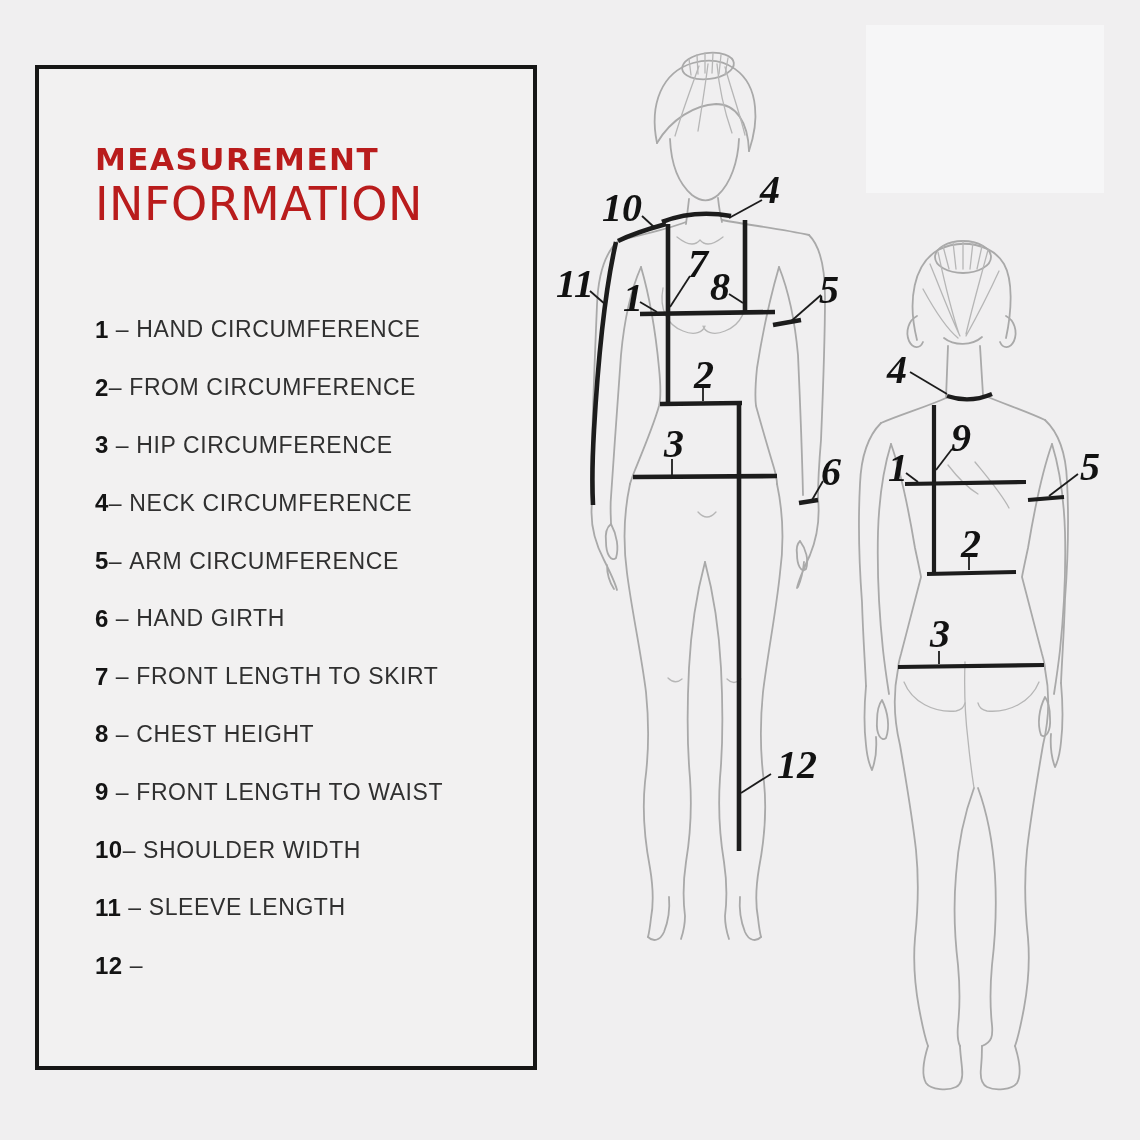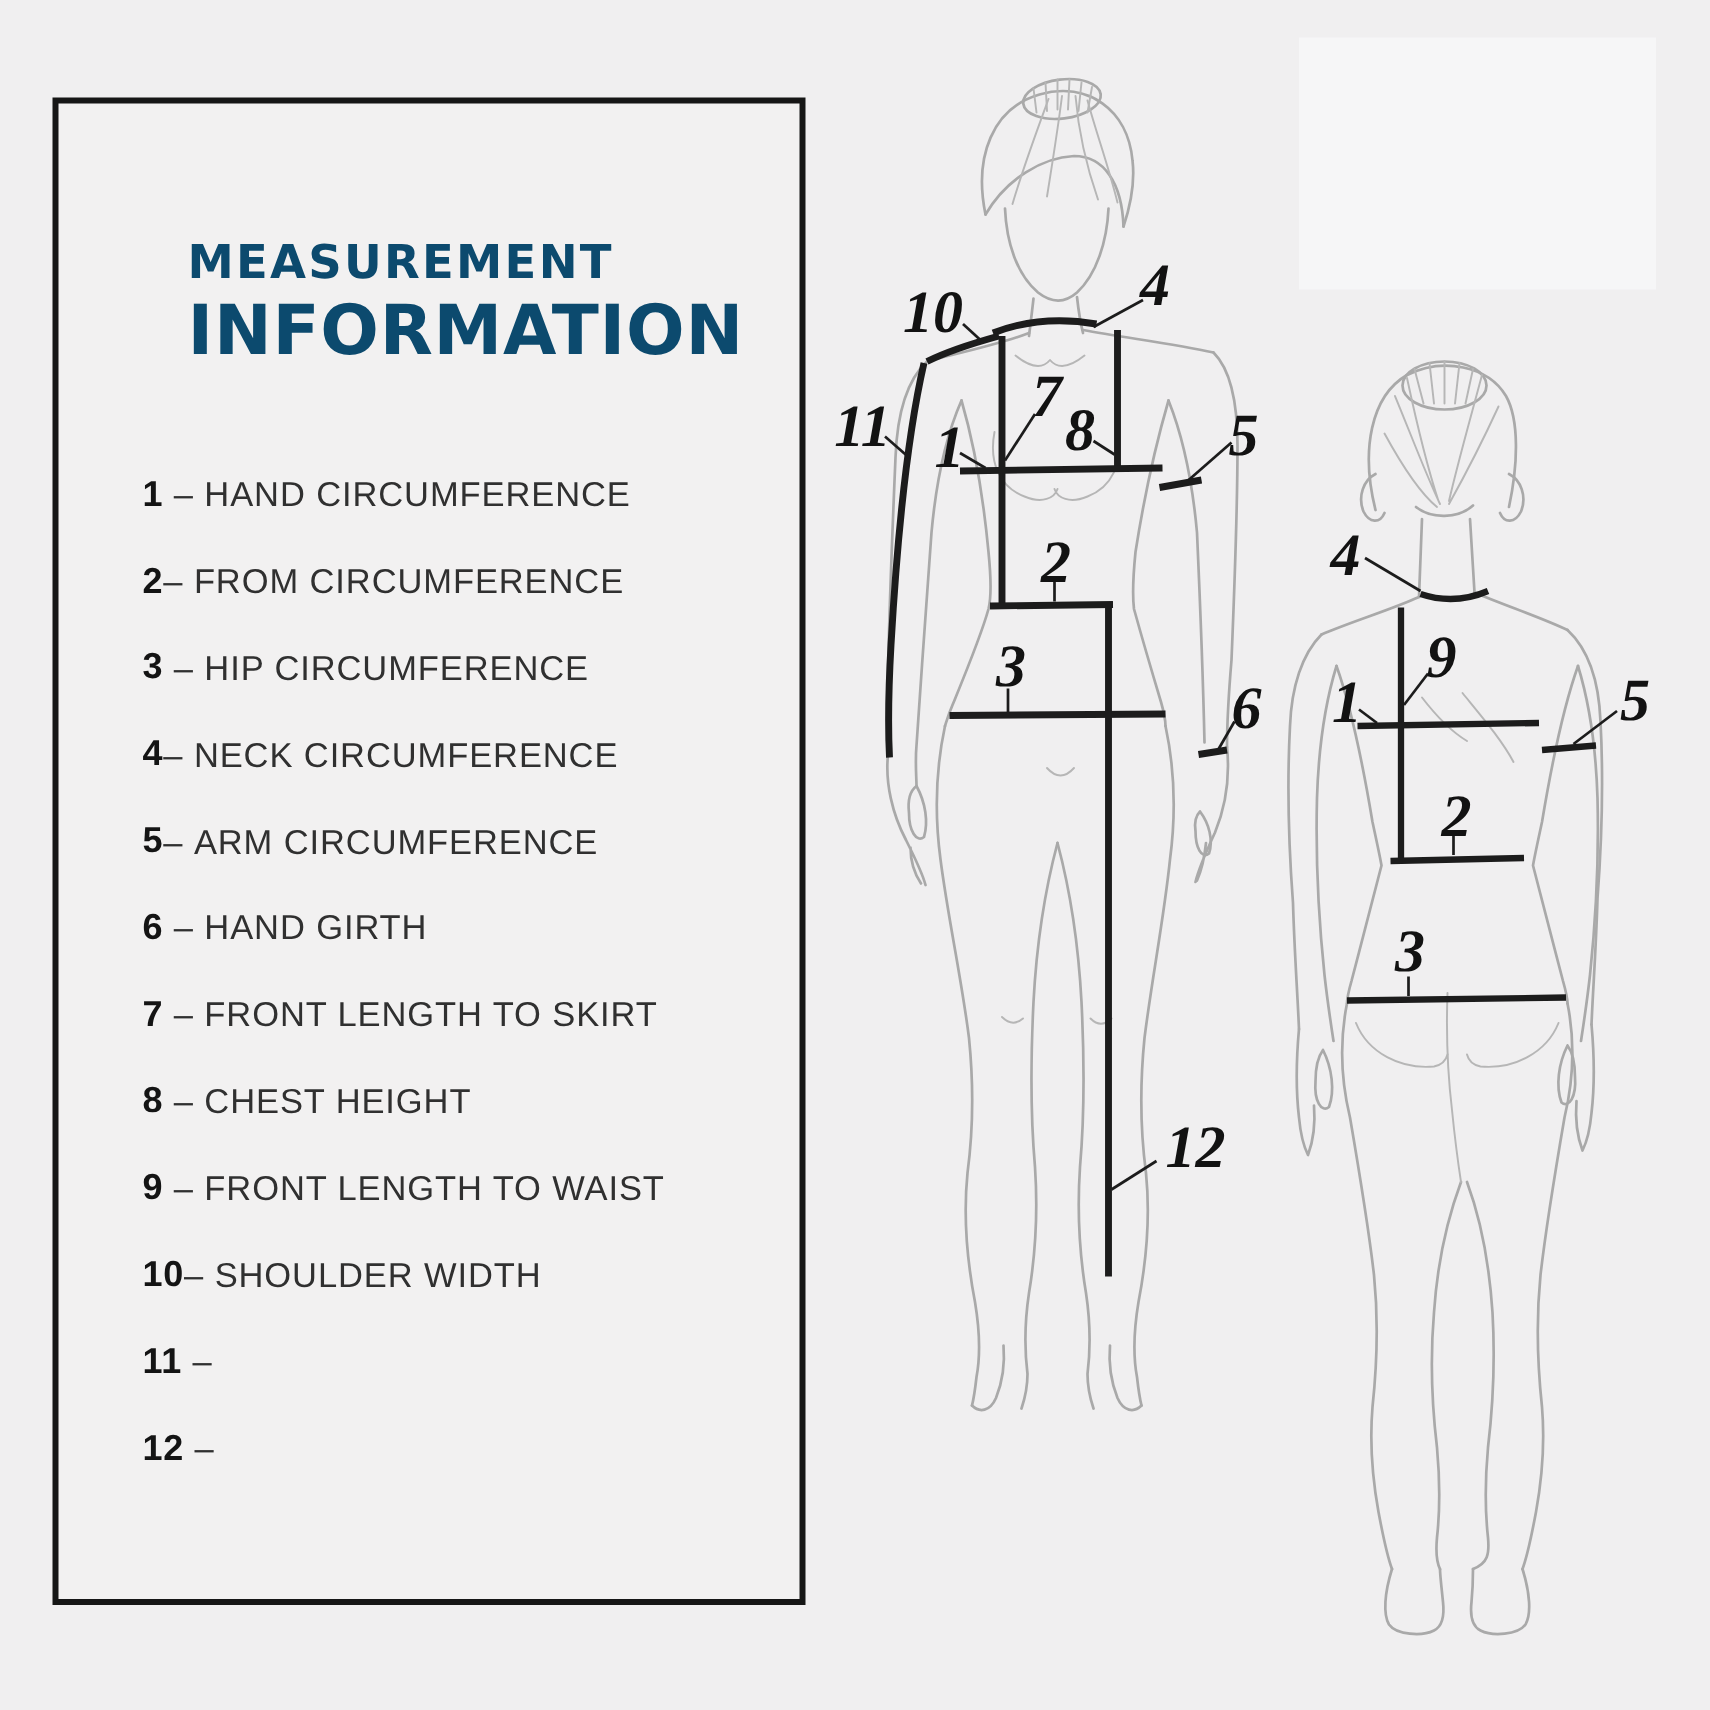--- a/index.html
+++ b/index.html
@@ -14,27 +14,27 @@
   
   .hl-rect{
     position:absolute;left:866px;top:25px;width:238px;height:168px;
     background:#f6f6f7;
   }
   
   .panel{
     position:absolute;left:35px;top:65px;width:502px;height:1005px;
     box-sizing:border-box;border:4px solid #161616;background:#f2f1f1;
   }
-  .title{position:absolute;left:56px;top:88px;color:#0c4a6e;margin-left:30px;}
+  .title{position:absolute;left:56px;top:72px;color:#b91c1c;}
   .title .t1{
     font-family:"DejaVu Sans", sans-serif;font-weight:700;
     font-size:31px;line-height:36px;letter-spacing:1.5px;
   }
   .title .t2{
-    font-family:"DejaVu Sans", sans-serif;font-weight:700;
+    font-family:"DejaVu Sans", sans-serif;font-weight:400;
     font-size:46px;line-height:50px;letter-spacing:0.5px;margin-top:2px;
   }
   .legend{
     position:absolute;left:56px;top:232px;margin:0;padding:0;list-style:none;
   }
   .legend li{
     height:57.8px;display:flex;align-items:center;
     font-size:23px;letter-spacing:0.6px;color:#303030;white-space:pre;
   }
   .legend li b{
@@ -202,17 +202,17 @@
       <li><b>1</b><span> – </span><span>HAND CIRCUMFERENCE</span></li>
       <li><b>2</b><span>– </span><span>FROM CIRCUMFERENCE</span></li>
       <li><b>3</b><span> – </span><span>HIP CIRCUMFERENCE</span></li>
       <li><b>4</b><span>– </span><span>NECK CIRCUMFERENCE</span></li>
       <li><b>5</b><span>– </span><span>ARM CIRCUMFERENCE</span></li>
       <li><b>6</b><span> – </span><span>HAND GIRTH</span></li>
       <li><b>7</b><span> – </span><span>FRONT LENGTH TO SKIRT</span></li>
       <li><b>8</b><span> – </span><span>CHEST HEIGHT</span></li>
       <li><b>9</b><span> – </span><span>FRONT LENGTH TO WAIST</span></li>
       <li><b>10</b><span>– </span><span>SHOULDER WIDTH</span></li>
-      <li><b>11</b><span> – </span></li>
+      <li><b>11</b><span> – </span><span>SLEEVE LENGTH</span></li>
       <li><b>12</b><span> – </span></li>
     </ul>
   </div>
 </div>
 
 </body></html>

